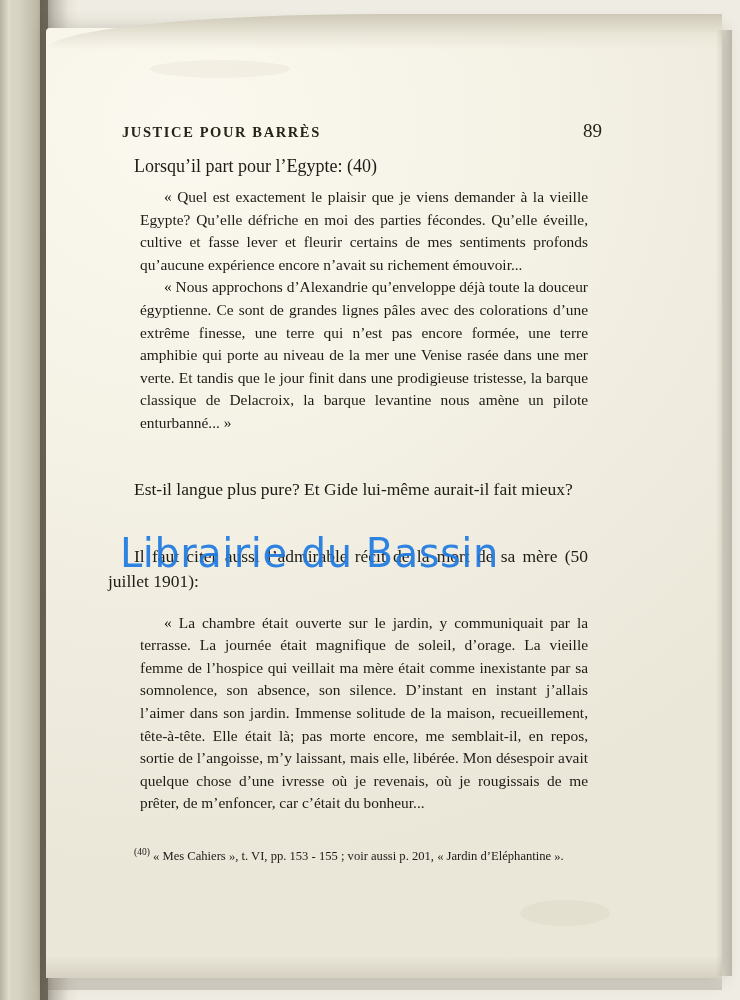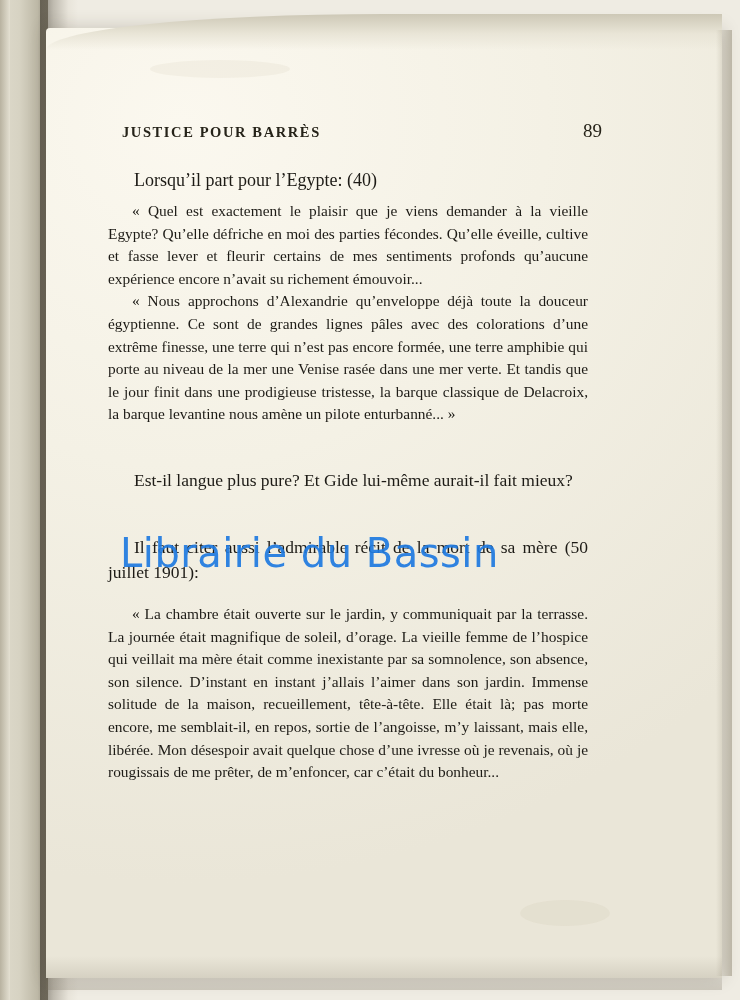--- a/index.html
+++ b/index.html
@@ -109,21 +109,21 @@
     left: 108px;
     top: 120px;
     width: 480px;
     color: #1d1b16;
   }
 
   .header-row {
     display: flex;
     align-items: baseline;
     justify-content: space-between;
-    margin-bottom: 26px;
+    margin-bottom: 12px;
     text-align: right;
   }
   .running-head {
     font-variant: small-caps;
     letter-spacing: 1.6px;
     font-size: 14.5px;
     font-weight: 700;
     color: #262319;
     margin-left: 14px;
   }
@@ -141,20 +141,21 @@
   .lead {
     font-size: 18px;
     text-indent: 26px;
     margin-bottom: 8px;
     line-height: 24px;
   }
   .quote {
     font-size: 15.4px;
     text-indent: 24px;
     line-height: 22.6px;
+    margin-left: 32px;
   }
   .quote + .quote { margin-top: 0; }
   .gap { height: 18px; }
 
   .big {
     font-size: 17.5px;
     text-indent: 26px;
     line-height: 25px;
     margin-top: 24px;
   }
@@ -233,16 +234,17 @@
     <div class="gap"></div>
 
     <p class="big">Il faut citer aussi l’admirable récit de la mort de sa mère (50 juillet 1901):</p>
 
     <div class="gap"></div>
 
     <p class="quote">« La chambre était ouverte sur le jardin, y communiquait par la terrasse. La journée était magnifique de soleil, d’orage. La vieille femme de l’hospice qui veillait ma mère était comme inexistante par sa somnolence, son absence, son silence. D’instant en instant j’allais l’aimer dans son jardin. Immense solitude de la maison, recueillement, tête-à-tête. Elle était là; pas morte encore, me semblait-il, en repos, sortie de l’angoisse, m’y laissant, mais elle, libérée. Mon désespoir avait quelque chose d’une ivresse où je revenais, où je rougissais de me prêter, de m’enfoncer, car c’était du bonheur...</p>
 
     <div class="footnote-rule-space"></div>
 
+    <p class="footnote"><span class="fn-sup">(40)</span> <span>« Mes Cahiers », t. VI, pp. 153 - 155 ; voir aussi p. 201, « Jardin d’Eléphantine ».</span></p>
   </div>
 
   <div class="watermark" style="color: rgb(31, 122, 224);">Librairie du Bassin</div>
 </div>
 
 </body></html>

